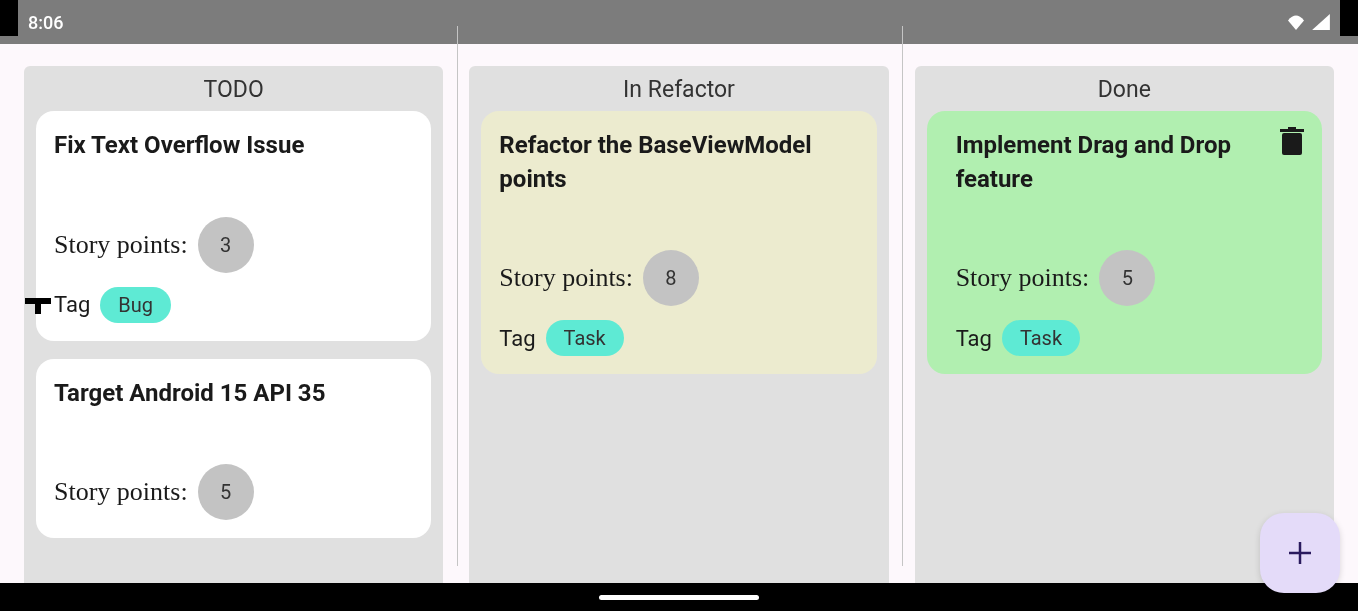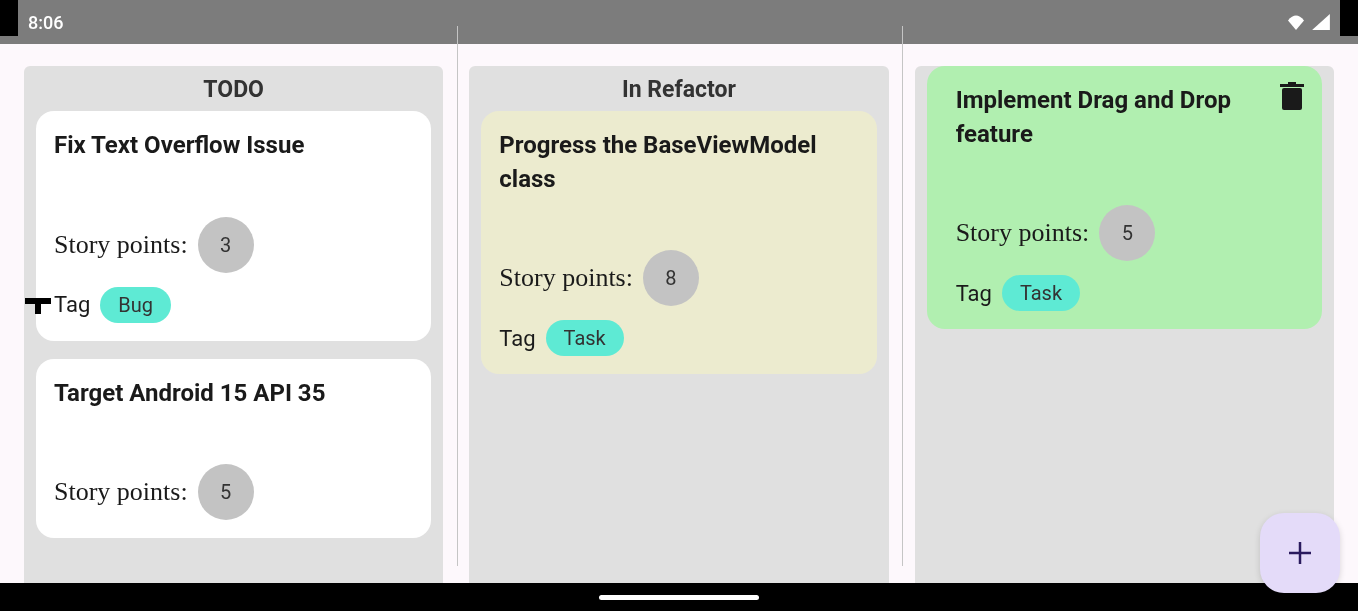--- a/index.html
+++ b/index.html
@@ -74,21 +74,21 @@
       background: #c5c5c5;
       z-index: 1;
     }
     .divider-1 { left: 457px; }
     .divider-2 { left: 902px; }
     .column-header {
       text-align: center;
       padding: 10px 0 8px 0;
       font-size: 23px;
       color: #333;
-      font-weight: 700;
+      font-weight: 400;
     }
     .cards {
       display: flex;
       flex-direction: column;
       gap: 18px;
       padding: 0 12px 12px 12px;
       overflow-y: hidden;
     }
     .card {
       border-radius: 18px;
@@ -228,34 +228,35 @@
           <span class="points-badge">5</span>
         </div>
       </div>
     </div>
   </div>
 
   <div class="column">
     <div class="column-header">In Refactor</div>
     <div class="cards">
       <div class="card yellow">
-        <div class="card-title">Progress the BaseViewModel class</div>
+        <div class="card-title">Refactor the BaseViewModel points</div>
         <div class="card-row">
           <span class="story-points-label">Story points:</span>
           <span class="points-badge">8</span>
         </div>
         <div class="card-row">
           <span>Tag</span>
           <span class="tag-badge">Task</span>
         </div>
       </div>
     </div>
   </div>
 
   <div class="column">
+    <div class="column-header">Done</div>
     <div class="cards">
       <div class="card green">
         <div class="trash-icon">
           <svg width="24" height="28" viewBox="0 0 24 28" fill="#1a1a1a">
             <rect x="2" y="6" width="20" height="22" rx="2"></rect>
             <rect x="0" y="2" width="24" height="3"></rect>
             <rect x="8" y="0" width="8" height="3"></rect>
           </svg>
         </div>
         <div class="card-title" style="padding-right:36px;">Implement Drag and Drop feature</div>

